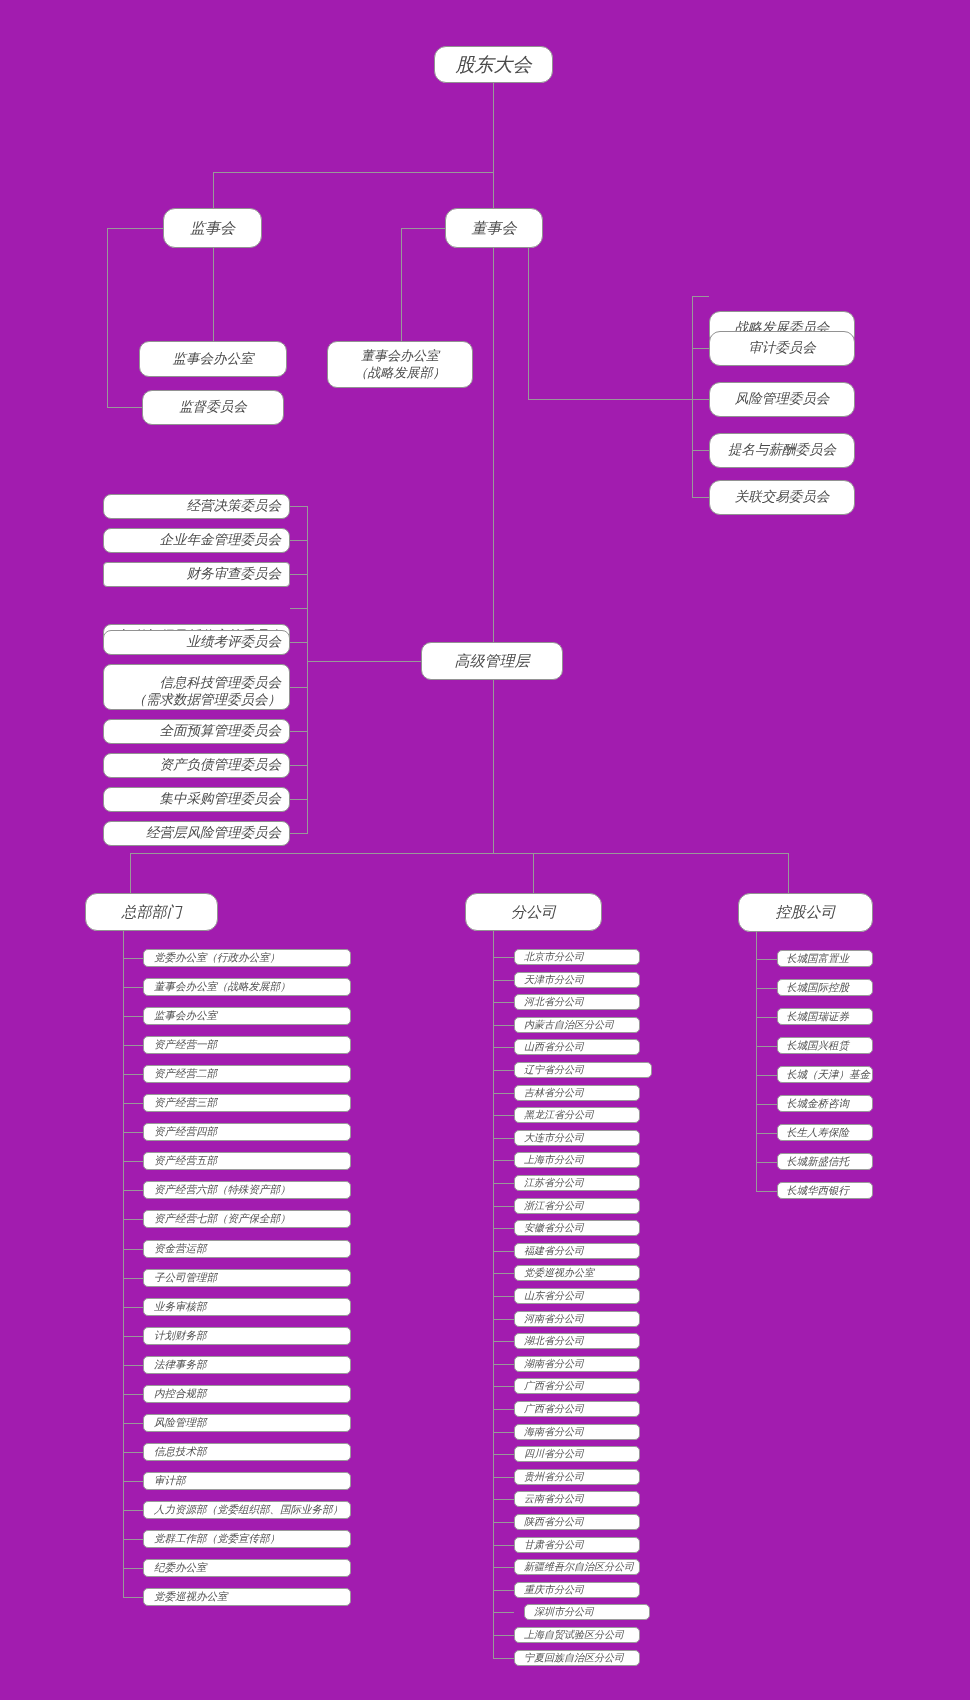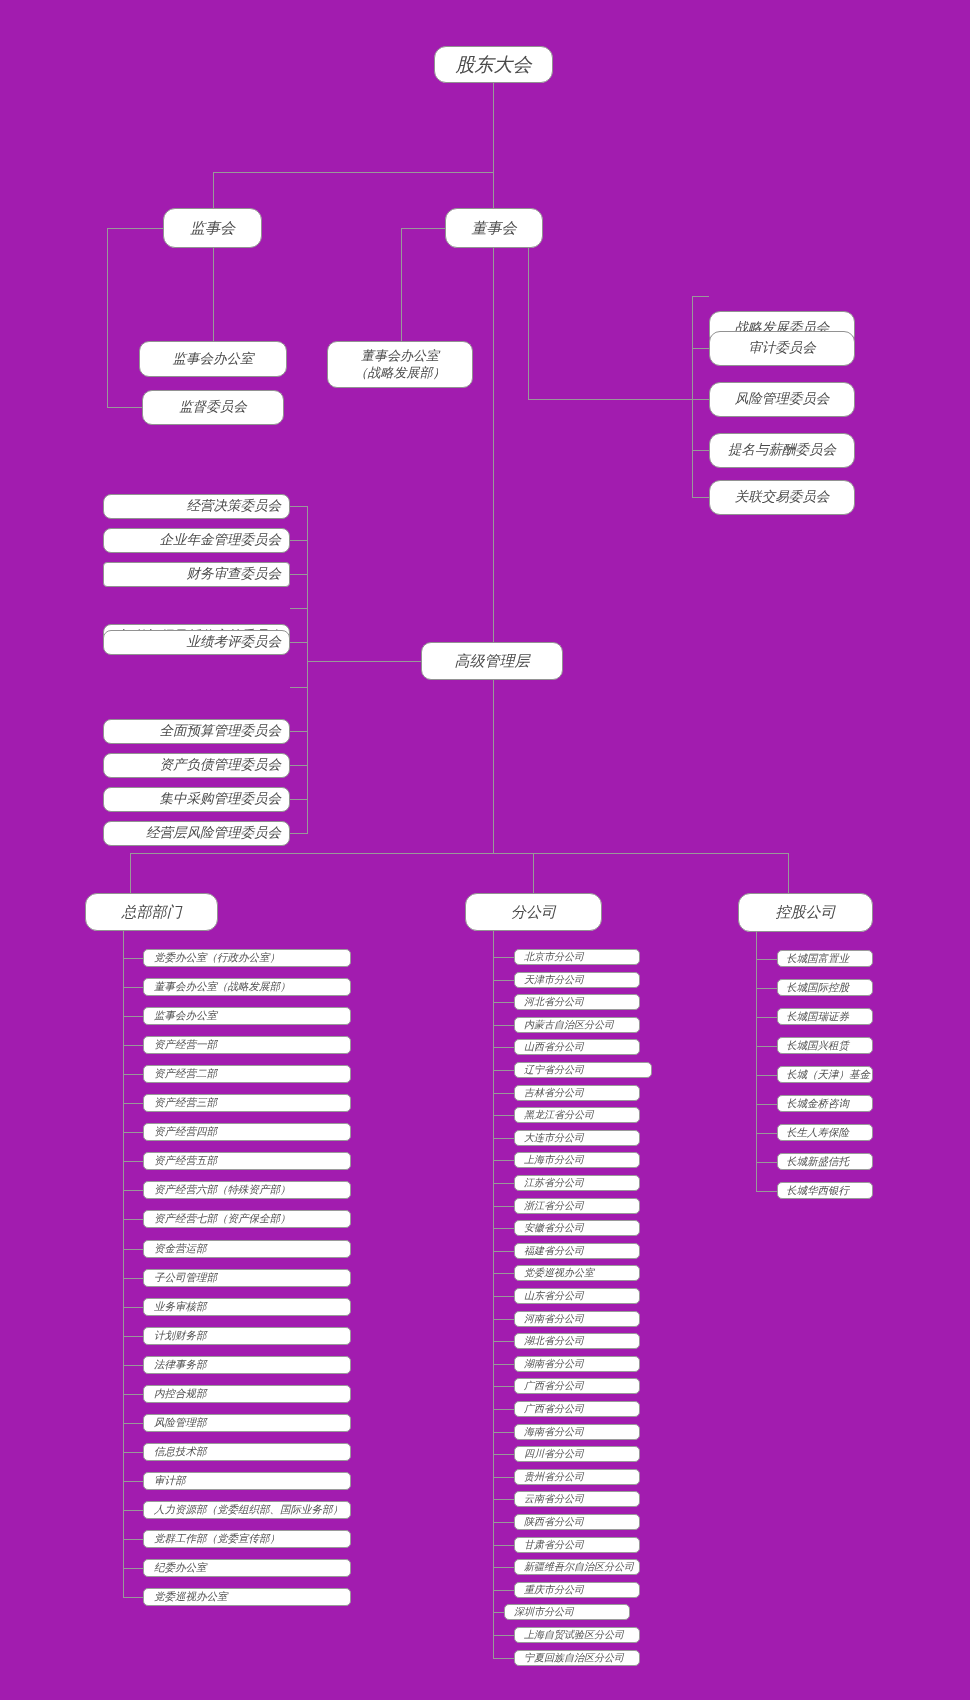--- a/index.html
+++ b/index.html
@@ -81,20 +81,24 @@
     <div class="node" style="left: 709px; top: 279px; width: 146px; height: 35px; font-size: 13.5px; border-radius: 11px; margin-top: 32px;">战略发展委员会</div>
     <div class="node" style="left: 709px; top: 331px; width: 146px; height: 35px; font-size: 13.5px; border-radius: 11px;">审计委员会</div>
     <div class="node" style="left: 709px; top: 382px; width: 146px; height: 35px; font-size: 13.5px; border-radius: 11px;">风险管理委员会</div>
     <div class="node" style="left: 709px; top: 433px; width: 146px; height: 35px; font-size: 13.5px; border-radius: 11px;">提名与薪酬委员会</div>
     <div class="node" style="left: 709px; top: 480px; width: 146px; height: 35px; font-size: 13.5px; border-radius: 11px;">关联交易委员会</div>
     <div class="node ralign" style="left: 103px; top: 494px; width: 187px; height: 25px; font-size: 13.5px; border-radius: 8px;">经营决策委员会</div>
     <div class="node ralign" style="left: 103px; top: 528px; width: 187px; height: 25px; font-size: 13.5px; border-radius: 8px;">企业年金管理委员会</div>
     <div class="node ralign" style="left: 103px; top: 562px; width: 187px; height: 25px; font-size: 13.5px; border-radius: 4px;">财务审查委员会</div>
     <div class="node ralign" style="left: 103px; top: 596px; width: 187px; height: 25px; font-size: 13.5px; border-radius: 8px; margin-top: 28px;">评估评级及授信审核委员会</div>
     <div class="node ralign" style="left: 103px; top: 630px; width: 187px; height: 25px; font-size: 13.5px; border-radius: 8px;">业绩考评委员会</div>
+    <div class="node ralign multi" style="left: 103px; top: 664px; width: 187px; height: 46px; font-size: 13.5px; border-radius: 8px;">
+      <div>信息科技管理委员会</div>
+      <div>（需求数据管理委员会）</div>
+    </div>
     <div class="node ralign" style="left: 103px; top: 719px; width: 187px; height: 25px; font-size: 13.5px; border-radius: 8px;">全面预算管理委员会</div>
     <div class="node ralign" style="left: 103px; top: 753px; width: 187px; height: 25px; font-size: 13.5px; border-radius: 8px;">资产负债管理委员会</div>
     <div class="node ralign" style="left: 103px; top: 787px; width: 187px; height: 25px; font-size: 13.5px; border-radius: 8px;">集中采购管理委员会</div>
     <div class="node ralign" style="left: 103px; top: 821px; width: 187px; height: 25px; font-size: 13.5px; border-radius: 8px;">经营层风险管理委员会</div>
     <div class="cline" style="left: 123px; top: 958px; width: 20px; height: 1px;"></div>
     <div class="node leaf" style="left: 143px; top: 949px; width: 208px; height: 18px; font-size: 10.5px; padding-left: 10px;">党委办公室（行政办公室）</div>
     <div class="cline" style="left: 123px; top: 987px; width: 20px; height: 1px;"></div>
     <div class="node leaf" style="left: 143px; top: 978px; width: 208px; height: 18px; font-size: 10.5px; padding-left: 10px;">董事会办公室（战略发展部）</div>
     <div class="cline" style="left: 123px; top: 1016px; width: 20px; height: 1px;"></div>
     <div class="node leaf" style="left: 143px; top: 1007px; width: 208px; height: 18px; font-size: 10.5px; padding-left: 10px;">监事会办公室</div>
@@ -191,21 +195,21 @@
     <div class="node leaf" style="left: 514px; top: 1491px; width: 126px; height: 16px; font-size: 10px; padding-left: 9px;">云南省分公司</div>
     <div class="cline" style="left: 493px; top: 1522px; width: 21px; height: 1px;"></div>
     <div class="node leaf" style="left: 514px; top: 1514px; width: 126px; height: 16px; font-size: 10px; padding-left: 9px;">陕西省分公司</div>
     <div class="cline" style="left: 493px; top: 1545px; width: 21px; height: 1px;"></div>
     <div class="node leaf" style="left: 514px; top: 1537px; width: 126px; height: 16px; font-size: 10px; padding-left: 9px;">甘肃省分公司</div>
     <div class="cline" style="left: 493px; top: 1567px; width: 21px; height: 1px;"></div>
     <div class="node leaf" style="left: 514px; top: 1559px; width: 126px; height: 16px; font-size: 10px; padding-left: 9px;">新疆维吾尔自治区分公司</div>
     <div class="cline" style="left: 493px; top: 1590px; width: 21px; height: 1px;"></div>
     <div class="node leaf" style="left: 514px; top: 1582px; width: 126px; height: 16px; font-size: 10px; padding-left: 9px;">重庆市分公司</div>
     <div class="cline" style="left: 493px; top: 1612px; width: 21px; height: 1px;"></div>
-    <div class="node leaf" style="left: 504px; top: 1604px; width: 126px; height: 16px; font-size: 10px; padding-left: 9px;">深圳市分公司</div>
+    <div class="node leaf" style="left: 524px; top: 1604px; width: 126px; height: 16px; font-size: 10px; padding-left: 9px;">深圳市分公司</div>
     <div class="cline" style="left: 493px; top: 1635px; width: 21px; height: 1px;"></div>
     <div class="node leaf" style="left: 514px; top: 1627px; width: 126px; height: 16px; font-size: 10px; padding-left: 9px;">上海自贸试验区分公司</div>
     <div class="cline" style="left: 493px; top: 1658px; width: 21px; height: 1px;"></div>
     <div class="node leaf" style="left: 514px; top: 1650px; width: 126px; height: 16px; font-size: 10px; padding-left: 9px;">宁夏回族自治区分公司</div>
     <div class="cline" style="left: 493px; top: 931px; width: 1px; height: 727px;"></div>
     <div class="cline" style="left: 756px; top: 959px; width: 21px; height: 1px;"></div>
     <div class="node leaf" style="left: 777px; top: 950px; width: 96px; height: 17px; font-size: 10.5px; padding-left: 8px;">长城国富置业</div>
     <div class="cline" style="left: 756px; top: 988px; width: 21px; height: 1px;"></div>
     <div class="node leaf" style="left: 777px; top: 979px; width: 96px; height: 17px; font-size: 10.5px; padding-left: 8px;">长城国际控股</div>
     <div class="cline" style="left: 756px; top: 1017px; width: 21px; height: 1px;"></div>

